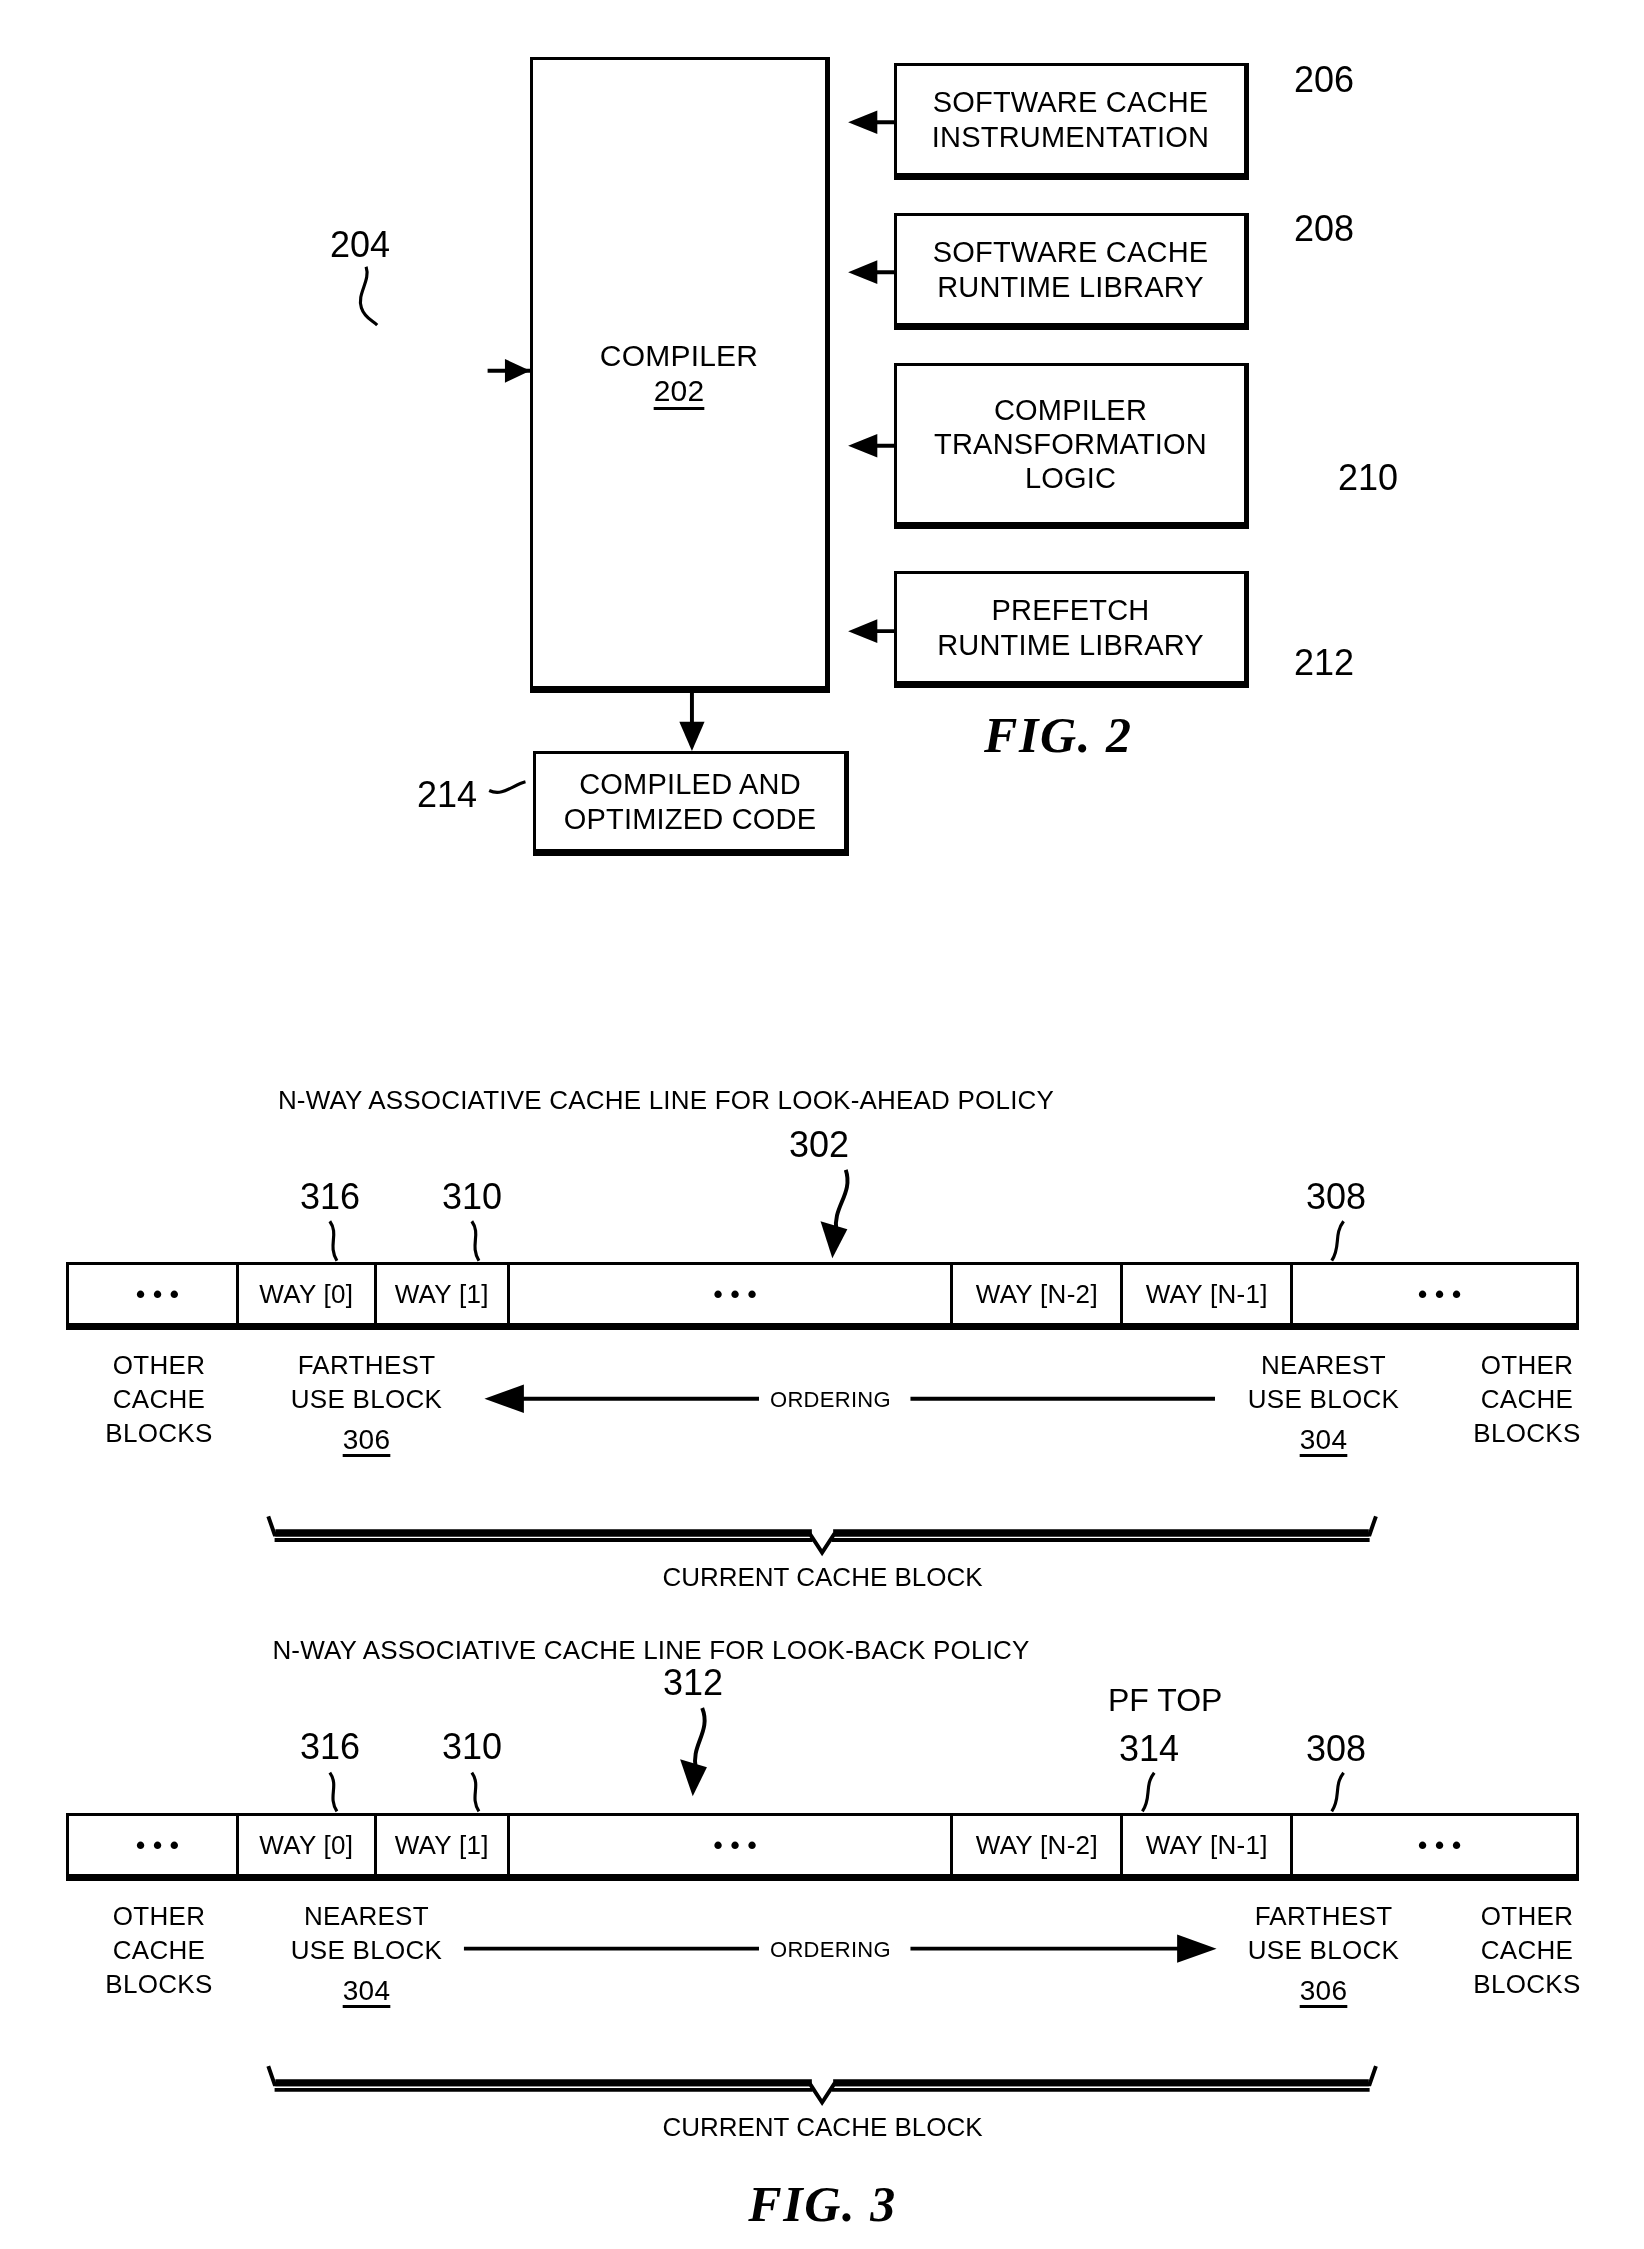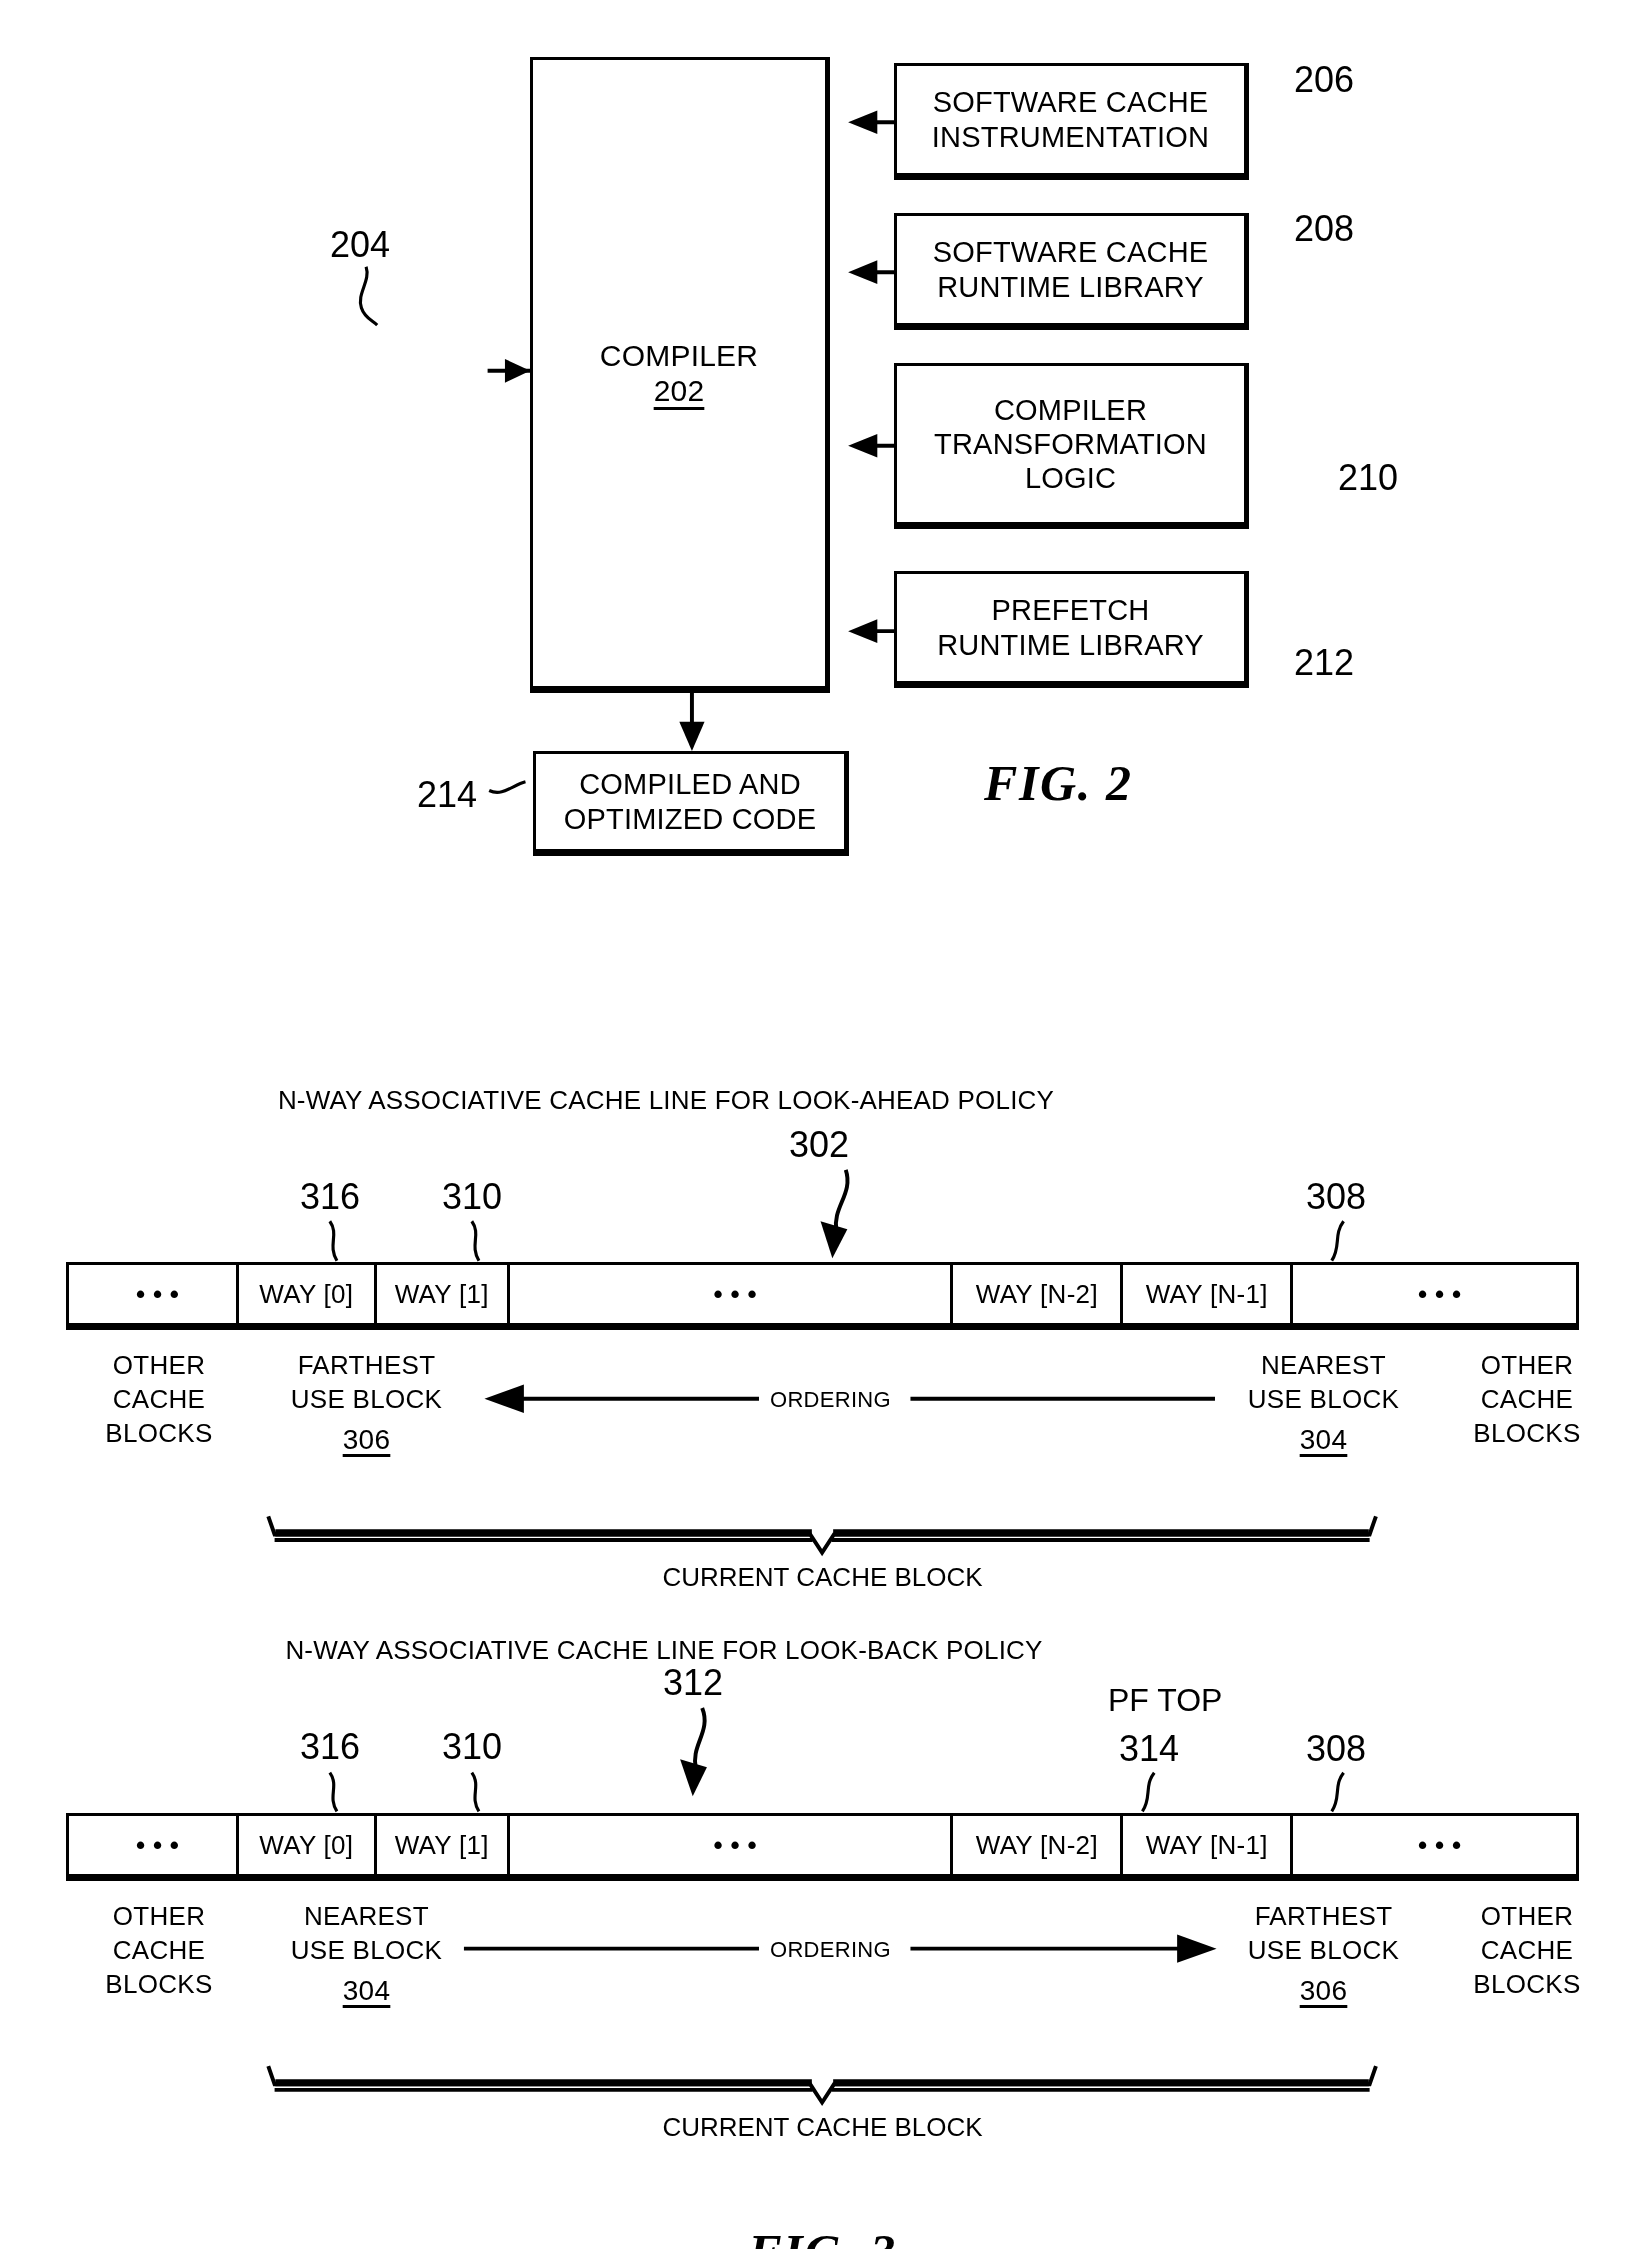--- a/index.html
+++ b/index.html
@@ -45,21 +45,20 @@
     text-underline-offset: 5.5px;
     text-decoration-thickness: 3.2px;
   }
   .figlabel {
     position: absolute;
     font-family: "Liberation Serif", serif;
     font-style: italic;
     font-weight: bold;
     white-space: nowrap;
     line-height: 1;
-    margin-top: 48px;
   }
   .caption {
     position: absolute;
     white-space: nowrap;
     line-height: 1;
     text-align: center;
   }
   svg.overlay {
     position: absolute;
     left: 0;
@@ -242,21 +241,21 @@
   <div class="collabel" style="left:1450px; top:1349px; width:154px;">
     <span class="ln">OTHER</span>
     <span class="ln">CACHE</span>
     <span class="ln">BLOCKS</span>
   </div>
 
   <div class="ordering" style="left:762px; top:1387px;">ORDERING</div>
 
   <div class="caption" style="left:0; top:1564px; width:1645px; font-size:26px;">CURRENT CACHE BLOCK</div>
 
-  <div class="rowtitle" style="left:13px; top:1635px; width:1302px;">N-WAY ASSOCIATIVE CACHE LINE FOR LOOK-BACK POLICY</div>
+  <div class="rowtitle" style="left:0; top:1635px; width:1302px;">N-WAY ASSOCIATIVE CACHE LINE FOR LOOK-BACK POLICY</div>
   <div class="reftext" style="left:663px; top:1665px; font-size:36px;">312</div>
   <div class="reftext" style="left:300px; top:1729px; font-size:36px;">316</div>
   <div class="reftext" style="left:442px; top:1729px; font-size:36px;">310</div>
   <div class="reftext" style="left:1108px; top:1684px; font-size:32px;">PF TOP</div>
   <div class="reftext" style="left:1119px; top:1731px; font-size:36px;">314</div>
   <div class="reftext" style="left:1306px; top:1731px; font-size:36px;">308</div>
 
   <div class="cacherow" style="left:66px; top:1813px; width:1513px; height:68px;">
     <div class="cell dots" style="width:170px;">• • •</div>
     <div class="cell" style="width:138px;">WAY [0]</div>

